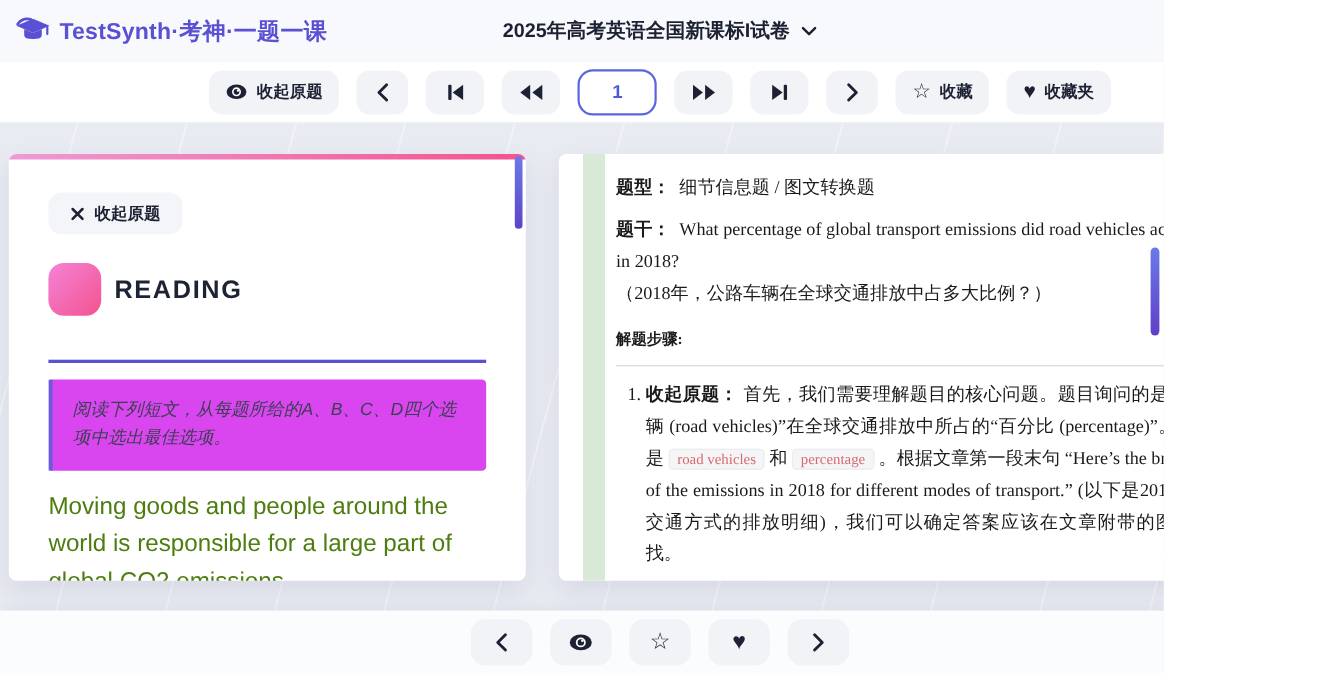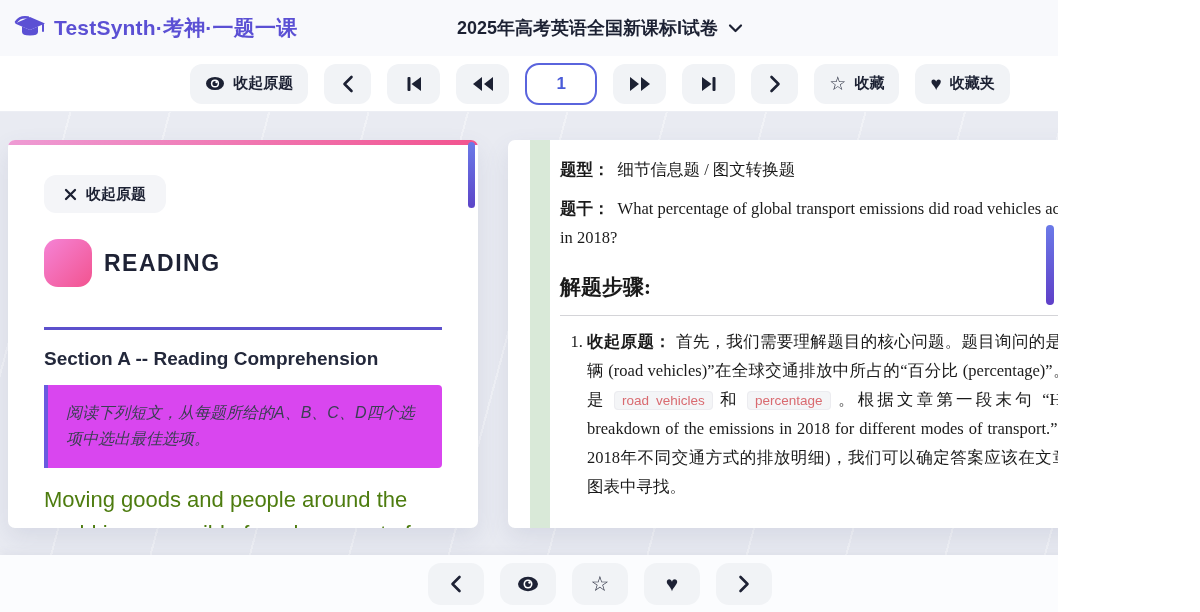--- a/index.html
+++ b/index.html
@@ -74,26 +74,26 @@
   
   .right-card { left:508px; width:672px; height:388px; }
   .stripe { position:absolute; top:0; bottom:0; width:20px; background:#d9e9d8; }
   .stripe.left { left:22px; }
   .stripe.right { right:22px; }
   .analysis-inner { position:absolute; left:52px; right:60px; top:16px;
           font-family:"Liberation Serif", serif; font-size:16.5px; color:#1a1a1a;
           line-height:1.75; text-align:justify; }
   .meta-line { margin-bottom:10px; }
   .meta-label { font-weight:bold; margin-right:8px; }
-  .steps-heading { font-weight:bold; font-size:21px; margin-top:16px; }
+  .steps-heading { font-weight:bold; font-size:14px; margin-top:16px; }
   .steps-hr { border:none; border-top:1px solid #d4d4d8; margin:10px 0 12px 0; }
   ol.steps { padding-left:27px; }
   ol.steps li { margin-bottom:11px; }
   ol.steps strong { margin-right:5px; }
-  code { font-family:Liberation Sans, sans-serif; font-size:13.5px;
+  code { font-family:Liberation Serif, serif; font-size:13.5px;
          color:#d96a70; background:#f4f5f7; border:1px solid #ececf0; border-radius:4px;
          padding:1px 7px; white-space:nowrap; }
 
   .page-scroll-thumb { position:absolute; right:4px; top:225px; width:8px; height:80px; border-radius:5px;
           background:linear-gradient(180deg,#6b7ae8,#5f3fc8); cursor:grab; z-index:6; }
 
   
   .bottom-bar { position:absolute; left:0; bottom:0; width:1200px; height:57px;
           background:#fbfcfe; box-shadow:0 -2px 10px rgba(60,70,110,.06);
           display:flex; align-items:center; justify-content:center; gap:16px; }
@@ -230,38 +230,38 @@
         <span>收起原题</span>
       </button>
 
       <div class="reading-row">
         <div class="reading-badge"></div>
         <div class="reading-title">READING</div>
       </div>
 
       <div class="purple-divider"></div>
 
-      <div class="section-heading">Section A -- Reading Comprehension</div>
 
       <div class="instruction-quote">阅读下列短文，从每题所给的A、B、C、D四个选项中选出最佳选项。</div>
 
       <div class="passage">Moving goods and people around the world is responsible for a large part of global CO2 emissions</div>
     </div>
     <div class="left-scroll-thumb"></div>
   </div>
 
   <div class="card right-card">
     <div class="stripe left"></div>
     <div class="stripe right"></div>
     <div class="analysis-inner">
       <div class="meta-line">
         <span class="meta-label">题型：</span><span>细节信息题 / 图文转换题</span>
       </div>
       <div class="meta-line">
         <span class="meta-label">题干：</span><span>What percentage of global transport emissions did road vehicles account for in 2018?</span>
+        <div>（2018年，公路车辆在全球交通排放中占多大比例？）</div>
       </div>
       <div class="steps-heading">解题步骤:</div>
       <hr class="steps-hr">
       <ol class="steps">
           <li><strong>收起原题：</strong><span>首先，我们需要理解题目的核心问题。题目询问的是“公路车辆 (road vehicles)”在全球交通排放中所占的“百分比 (percentage)”。关键词是 </span><code>road vehicles</code><span> 和 </span><code>percentage</code><span> 。根据文章第一段末句 “Here’s the breakdown of the emissions in 2018 for different modes of transport.” (以下是2018年不同交通方式的排放明细)，我们可以确定答案应该在文章附带的图表中寻找。</span></li>
         </ol>
     </div>
   </div>
 
   <div class="page-scroll-thumb"></div>

